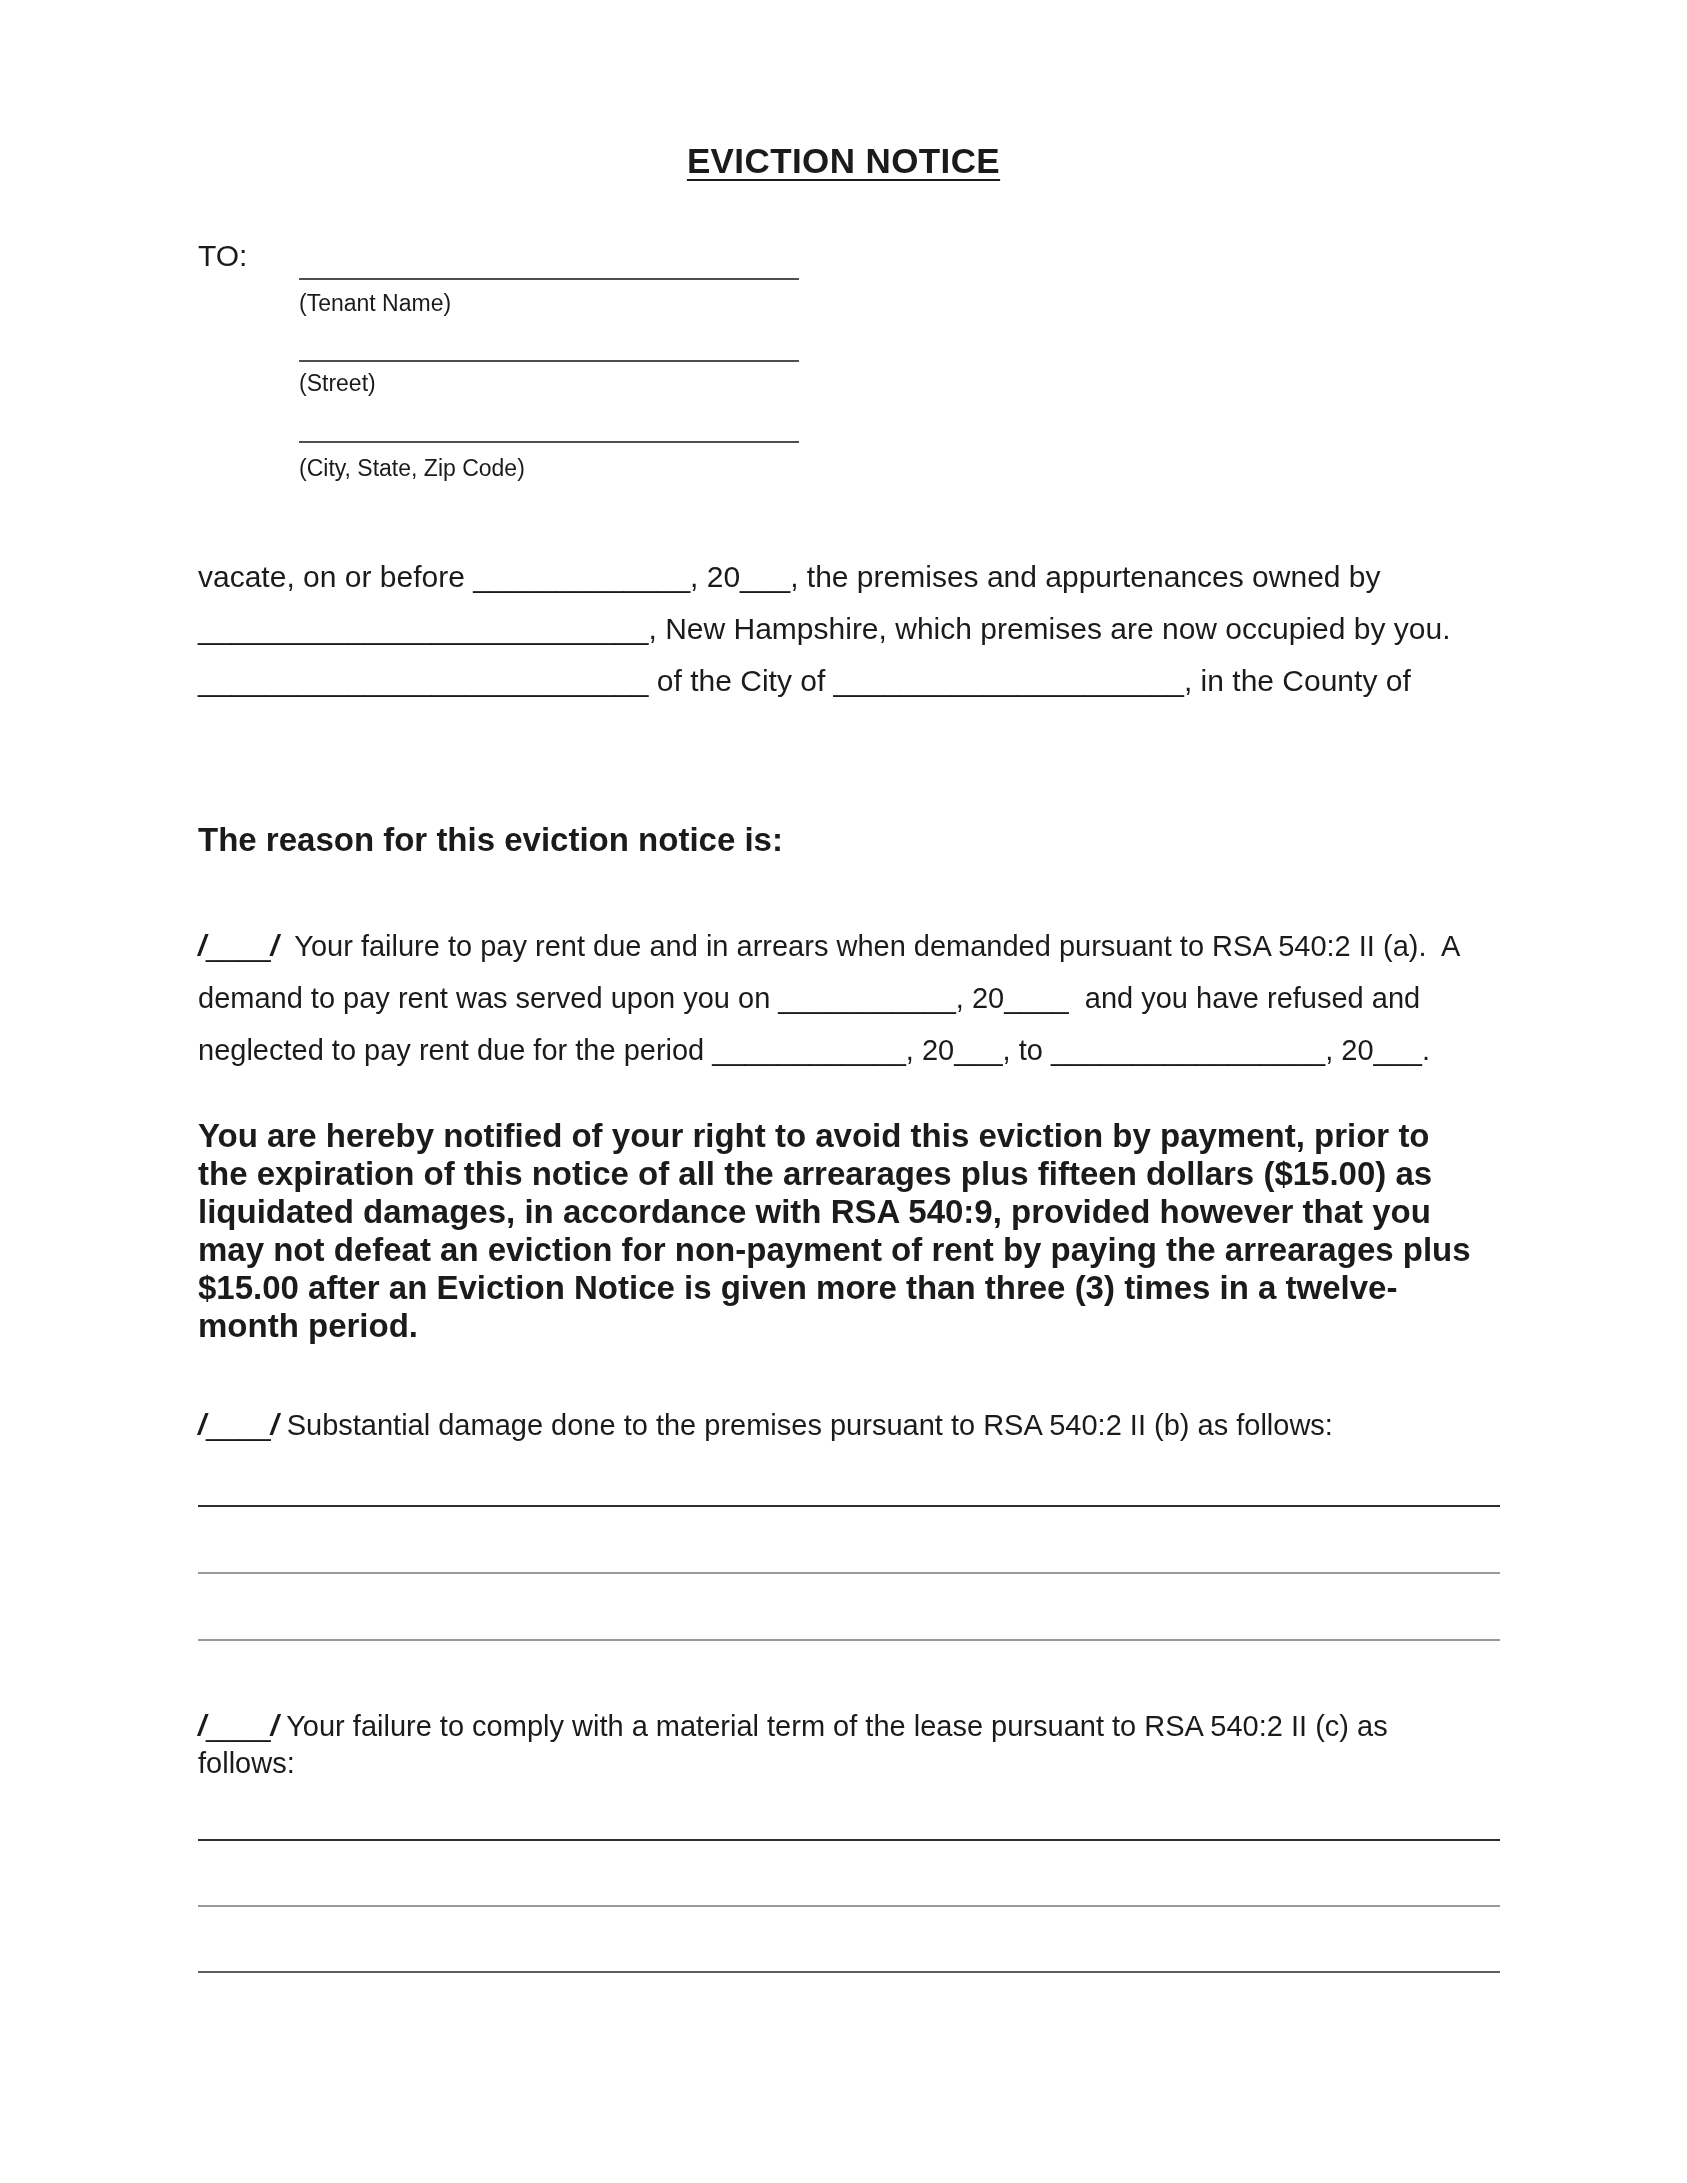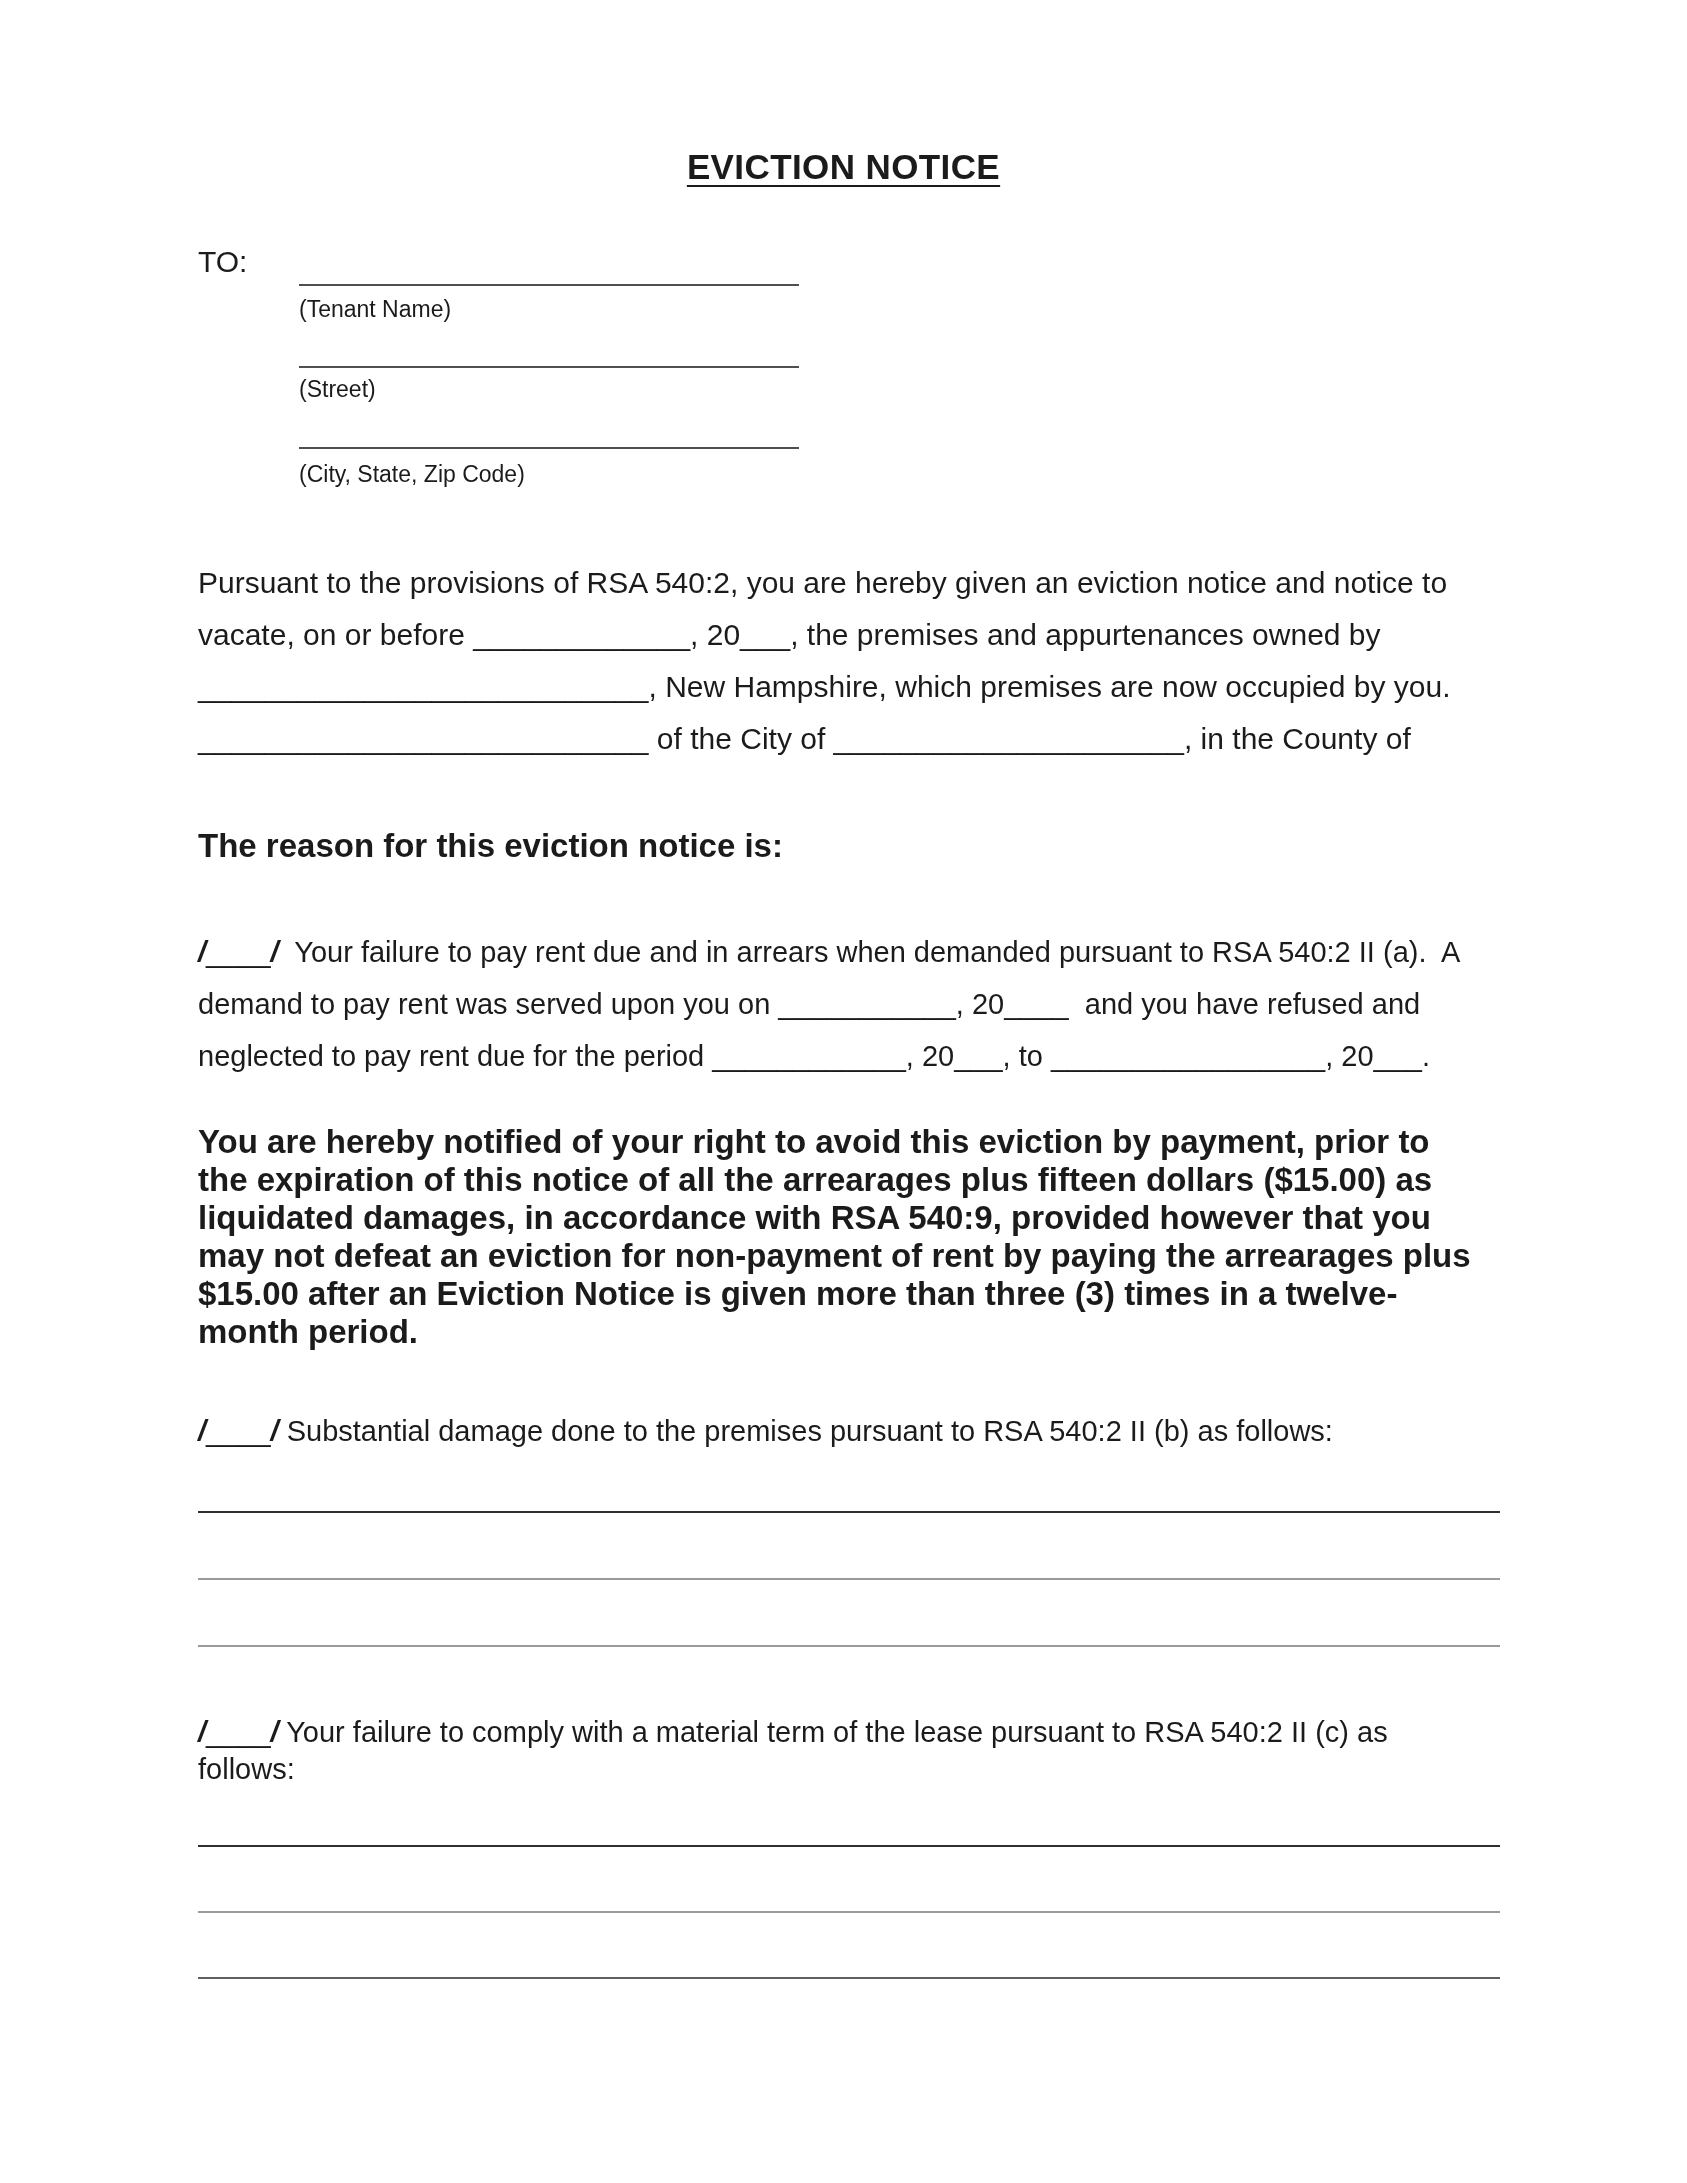--- a/index.html
+++ b/index.html
@@ -12,21 +12,21 @@
   html,body{margin:0;padding:0;background:#ffffff;}
   .page{
     position:relative;
     width:1687px;
     height:2183px;
     background:#ffffff;
     color:var(--ink);
     font-family:"Liberation Sans", sans-serif;
     overflow:hidden;
   }
-  .abs{position:absolute;margin-top:6px;}
+  .abs{position:absolute;}
   .line{white-space:pre;}
   
   .doc-title{
     left:0; right:0; top:140px;
     text-align:center;
     font-size:35px; font-weight:bold;
     line-height:41px;
     letter-spacing:0.4px;
   }
   .doc-title .t-underline{
@@ -73,21 +73,20 @@
   <div class="abs field-line" style="top:278px;"></div>
   <div class="abs field-caption line" style="top:287px;">(Tenant Name)</div>
 
   <div class="abs field-line" style="top:360px;"></div>
   <div class="abs field-caption line" style="top:367px;">(Street)</div>
 
   <div class="abs field-line" style="top:441px;"></div>
   <div class="abs field-caption line" style="top:452px;">(City, State, Zip Code)</div>
 
   <div class="abs intro">
-    <div class="line">Pursuant to the provisions of RSA 540:2, you are hereby given an eviction notice and notice to</div>
     <div class="line">vacate, on or before _____________, 20___, the premises and appurtenances owned by</div>
     <div class="line">___________________________, New Hampshire, which premises are now occupied by you.</div>
     <div class="line">___________________________ of the City of _____________________, in the County of</div>
   </div>
 
   <div class="abs reason-heading line">The reason for this eviction notice is:</div>
 
   <div class="abs item item-1">
     <div class="line"><span class="slash">/</span><span>____</span><span class="slash">/</span><span>  Your failure to pay rent due and in arrears when demanded pursuant to RSA 540:2 II (a).  A</span></div>
     <div class="line">demand to pay rent was served upon you on ___________, 20____  and you have refused and</div>

